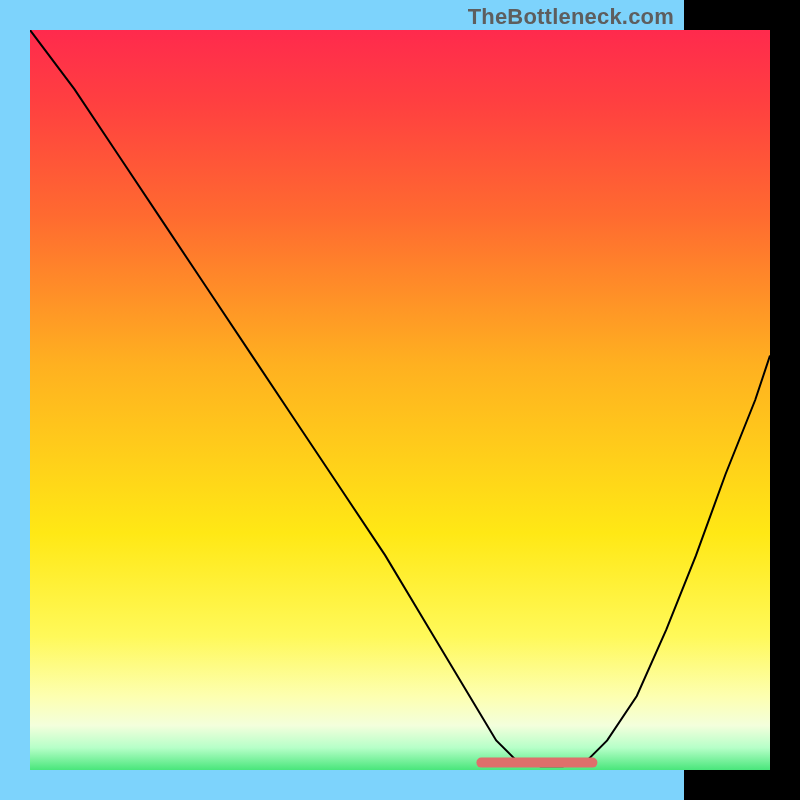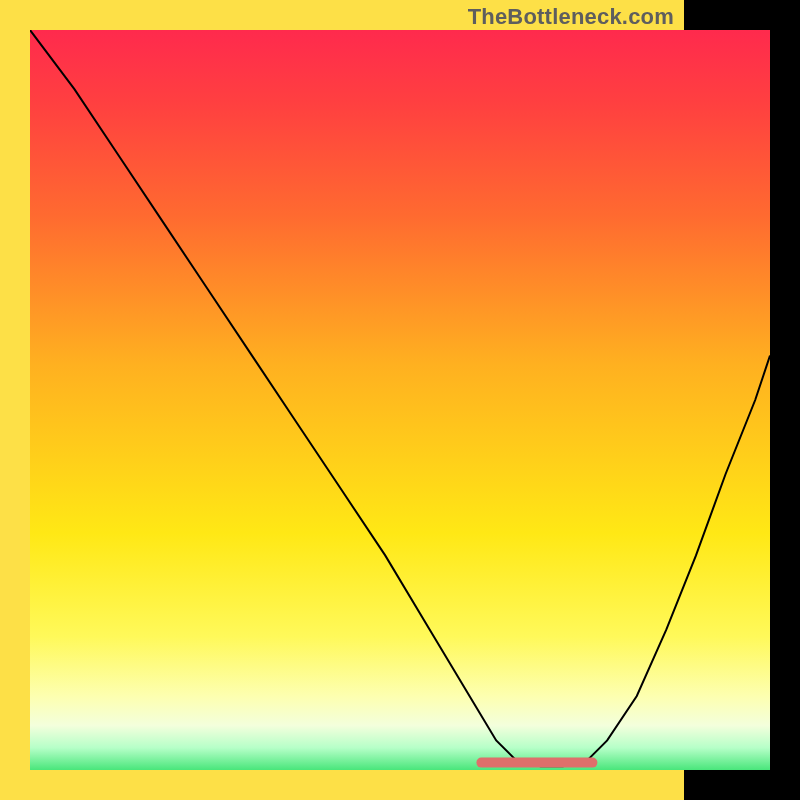--- a/index.html
+++ b/index.html
@@ -9,21 +9,21 @@
     height: 800px;
     background: #000;
     overflow: hidden;
   }
   .frame {
     position: absolute;
     left: 0;
     top: 0;
     width: 684px;
     height: 800px;
-    background: #fde047;
+    background: #7dd3fc;
   }
   .plot-area {
     position: absolute;
     left: 30px;
     top: 30px;
     width: 740px;
     height: 740px;
     background: linear-gradient(
       to bottom,
       #ff2a4d 0%,

